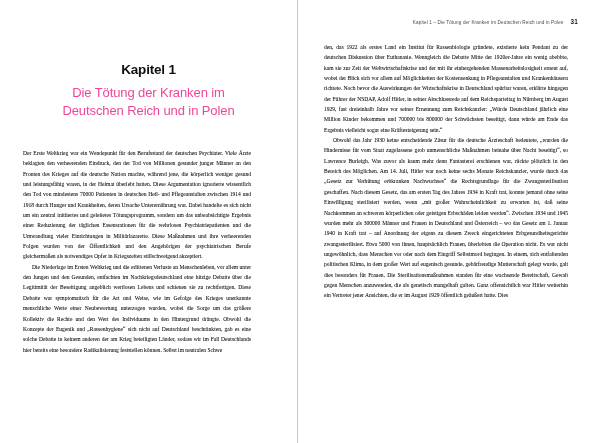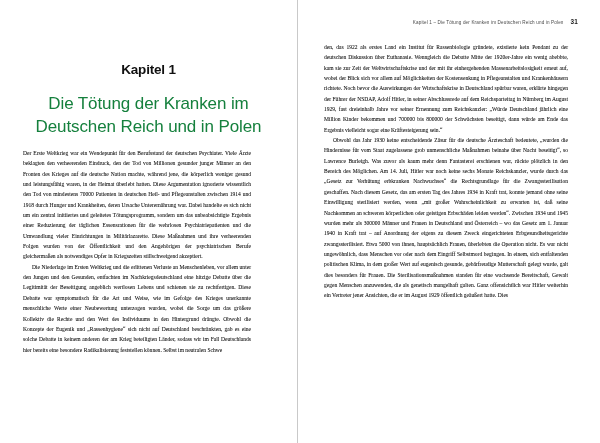--- a/index.html
+++ b/index.html
@@ -75,29 +75,29 @@
     left: 23px;
     right: 23px;
     text-align: center;
   }
   .chapter-number {
     font-family: "Liberation Sans", sans-serif;
     font-weight: 700;
     font-size: 13.5px;
     letter-spacing: -0.2px;
     color: #111111;
-    margin-bottom: 15px;
+    margin-bottom: 7px;
   }
   .chapter-title {
     font-family: "Liberation Sans", sans-serif;
     font-weight: 400;
-    font-size: 17px;
+    font-size: 13px;
     line-height: 1.38;
     letter-spacing: -0.1px;
-    color: #15803d;
+    color: #ec4899;
   }
 
   
   .column {
     position: absolute;
     font-size: 5.55px;
     line-height: 10.35px;
     text-align: justify;
     text-justify: inter-word;
     color: #161616;

